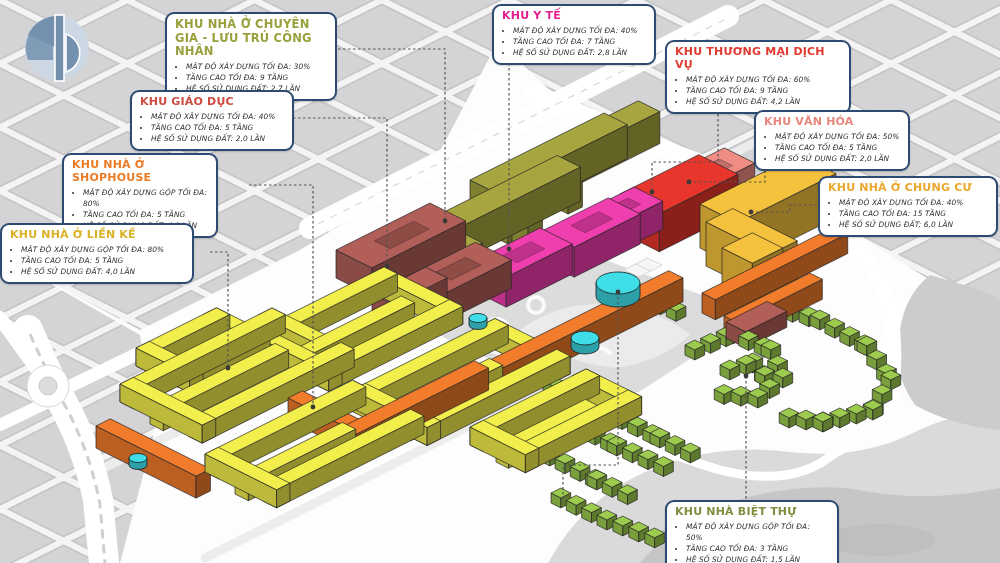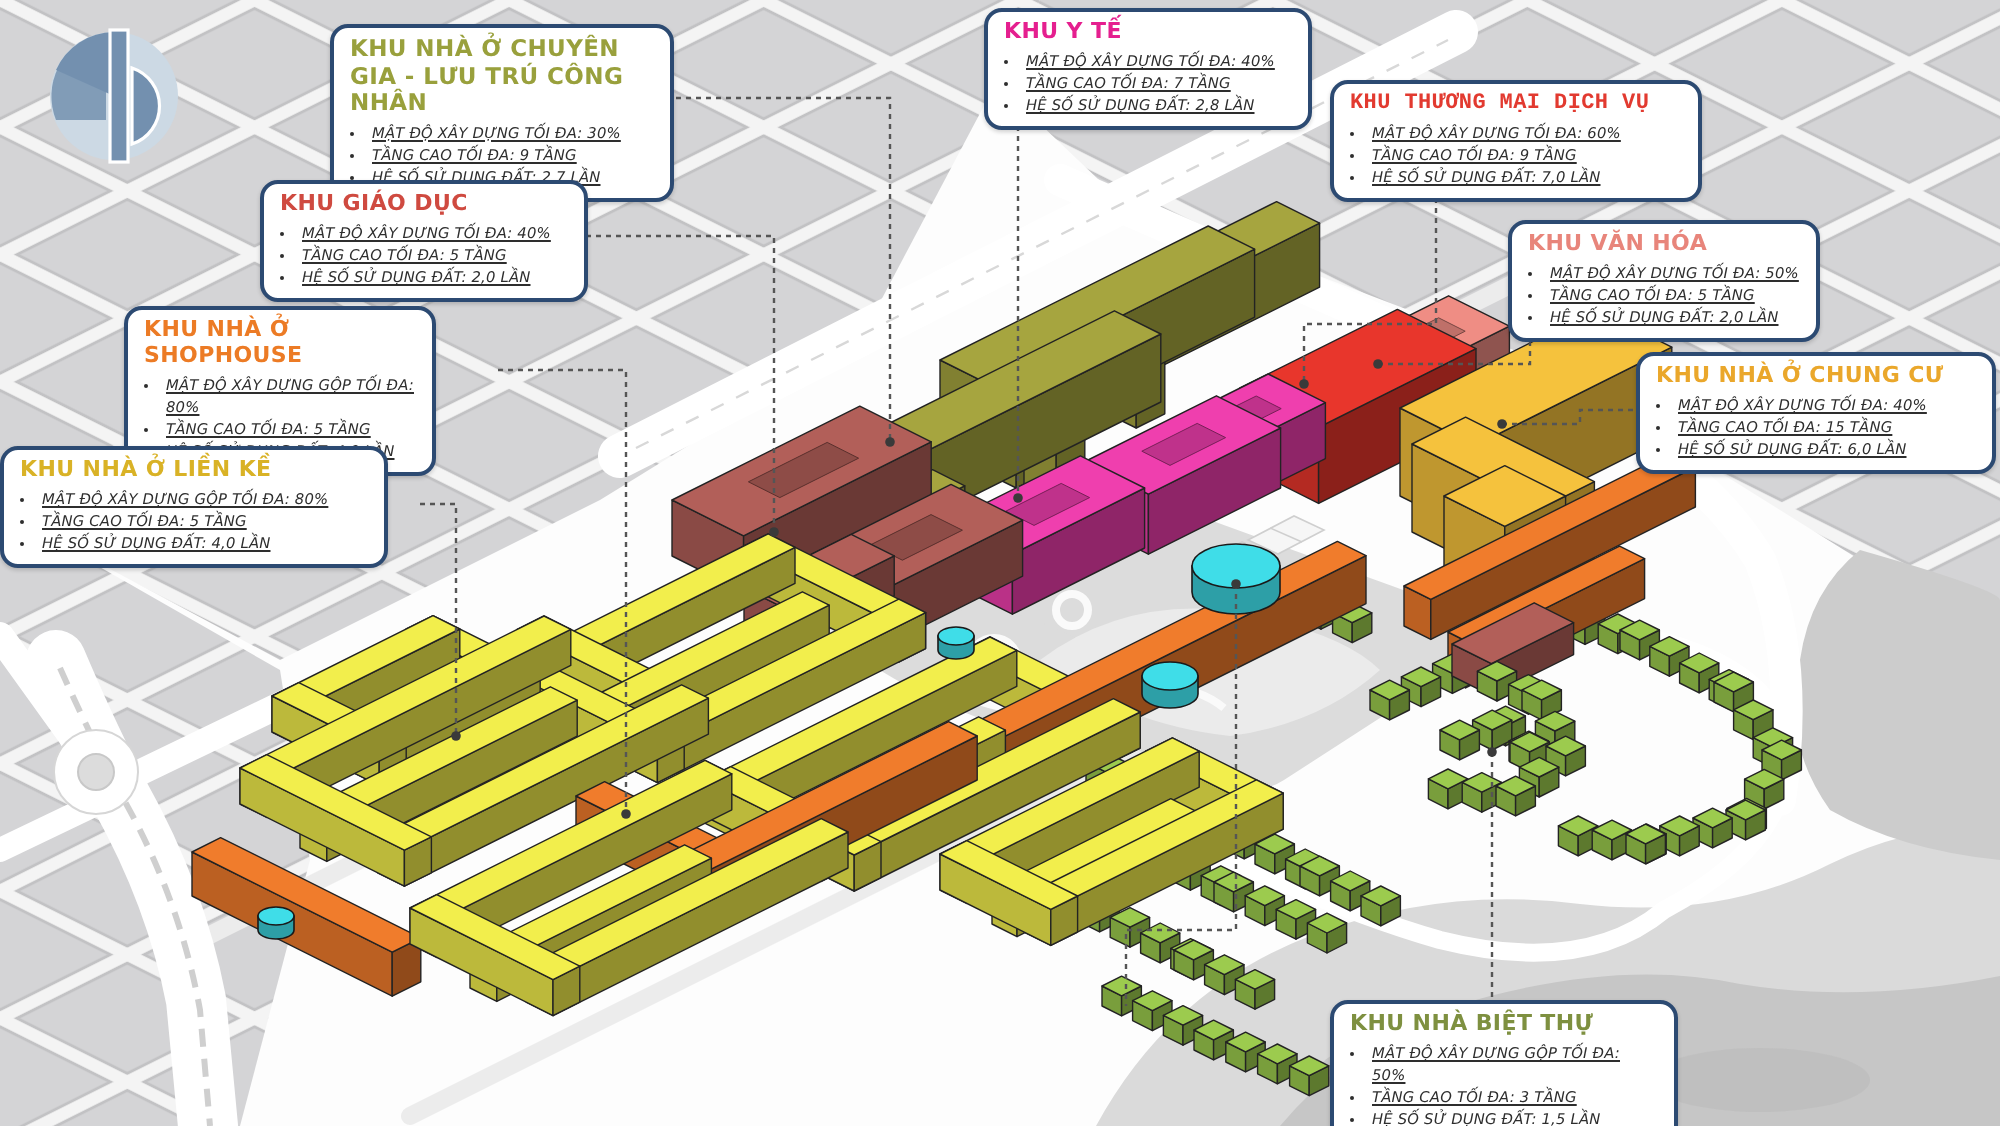--- a/index.html
+++ b/index.html
@@ -4,21 +4,21 @@
 <style>
   html,body{margin:0;padding:0;background:#fff;}
   #stage{position:relative;width:1000px;height:563px;overflow:hidden;background:#f0abfc;
          font-family:"DejaVu Sans","Liberation Sans",sans-serif;}
   #site-svg{position:absolute;left:0;top:0;}
   .callout{position:absolute;background:#fff;border:2px solid #2c4a72;border-radius:9px;
            padding:4px 8px 5px;box-sizing:border-box;box-shadow:0 1px 2px rgba(0,0,0,.18);z-index:5;}
   .ct{font-weight:bold;font-size:11px;line-height:1.18;letter-spacing:.2px;margin-bottom:2px;}
   .callout.big .ct{font-size:11.5px;}
   .callout ul{margin:0;padding-left:11px;font-style:italic;font-size:7.4px;line-height:1.5;
-              color:#2e2e2e;letter-spacing:.1px;text-decoration:underline;}
+              color:#2e2e2e;letter-spacing:.1px;}
   .callout li{padding:0;margin:0;}
   #logo{position:absolute;left:12px;top:4px;z-index:4;}
 </style>
 </head>
 <body>
 
 <div id="stage">
 
   <svg id="site-svg" width="1000" height="563" viewBox="0 0 1000 563">
     <defs>
@@ -534,25 +534,25 @@
   </div>
   <div class="callout" style="left:492px;top:4px;width:164px">
     <div class="ct" style="color: rgb(229, 31, 143);">KHU Y TẾ</div>
     <ul>
       <li>MẬT ĐỘ XÂY DỰNG TỐI ĐA: 40%</li>
       <li>TẦNG CAO TỐI ĐA: 7 TẦNG</li>
       <li>HỆ SỐ SỬ DỤNG ĐẤT: 2,8 LẦN</li>
     </ul>
   </div>
   <div class="callout" style="left:665px;top:40px;width:186px">
-    <div class="ct" style="color: rgb(226, 58, 48); font-family: Liberation Mono, monospace;">KHU THƯƠNG MẠI DỊCH VỤ</div>
+    <div class="ct" style="color: rgb(226, 58, 48);">KHU THƯƠNG MẠI DỊCH VỤ</div>
     <ul>
       <li>MẬT ĐỘ XÂY DỰNG TỐI ĐA: 60%</li>
       <li>TẦNG CAO TỐI ĐA: 9 TẦNG</li>
-      <li>HỆ SỐ SỬ DỤNG ĐẤT: 7,0 LẦN</li>
+      <li>HỆ SỐ SỬ DỤNG ĐẤT: 4,2 LẦN</li>
     </ul>
   </div>
   <div class="callout" style="left:130px;top:90px;width:164px">
     <div class="ct" style="color: rgb(207, 74, 64);">KHU GIÁO DỤC</div>
     <ul>
       <li>MẬT ĐỘ XÂY DỰNG TỐI ĐA: 40%</li>
       <li>TẦNG CAO TỐI ĐA: 5 TẦNG</li>
       <li>HỆ SỐ SỬ DỤNG ĐẤT: 2,0 LẦN</li>
     </ul>
   </div>

